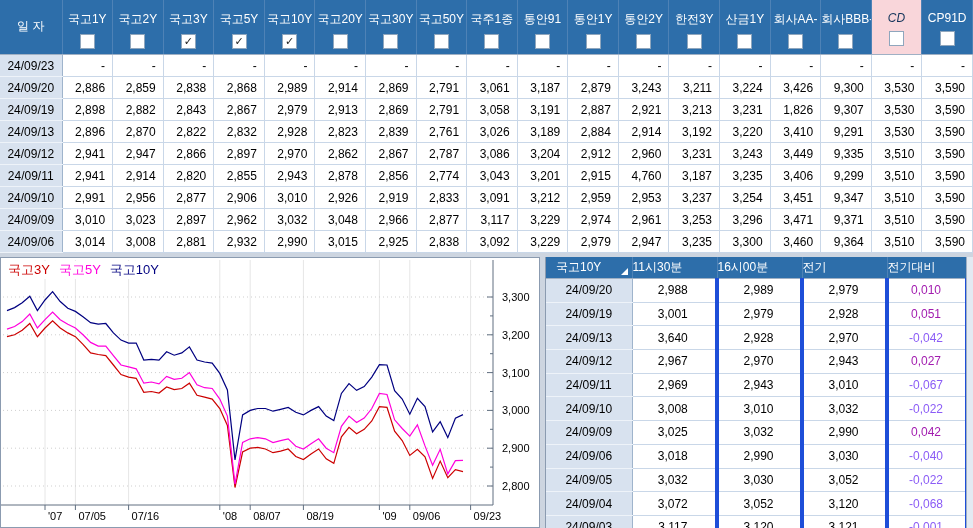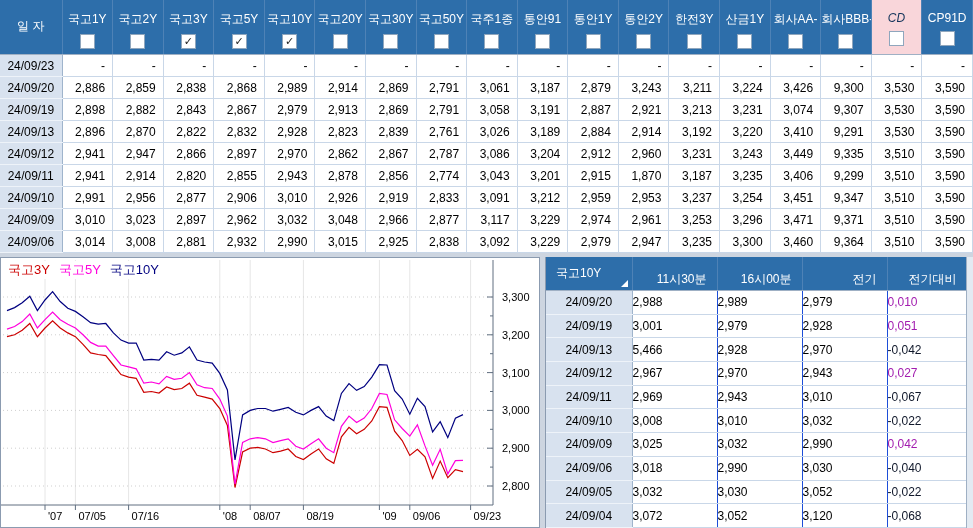--- a/index.html
+++ b/index.html
@@ -25,31 +25,31 @@
   
   #chart-panel{position:absolute;left:0;top:257px;width:540px;height:271px;background:#fff;
       border:1px solid #8b9bb0;box-sizing:border-box;}
   #chart-legend{position:absolute;left:7px;top:3px;display:flex;gap:9px;font-size:13px;z-index:2;background:#fff;}
   #chart-svg{position:absolute;left:0;top:0;}
 
   
   #detail-panel{position:absolute;left:545px;top:257px;width:428px;height:271px;background:#fff;
       border-left:1px solid #8b9bb0;box-sizing:border-box;}
   #detail-table{width:421px;}
-  #detail-table th{background:#2d6eaa;color:#fff;font-weight:normal;height:21px;padding:12px 10px 0 0;
-      text-align:right;border-right:1px solid #4e82b6;border-bottom:1px solid #9fb0c4;position:relative;}
+  #detail-table th{background:#2d6eaa;color:#fff;font-weight:normal;height:21px;padding:0 10px 0 0;
+      text-align:left;border-right:1px solid #4e82b6;border-bottom:1px solid #9fb0c4;position:relative;}
   #detail-table th.name-head{text-align:left;padding:0 0 0 10px;}
   .sort-tri{position:absolute;right:4px;bottom:3px;width:0;height:0;
       border-left:7px solid transparent;border-bottom:7px solid #fff;}
-  #detail-table td{height:22.7px;padding:0 10px 0 0;text-align:left;background:#fff;
-      border-right:1px solid #1d4ed8;border-bottom:1px solid #c9d7e8;white-space:nowrap;}
+  #detail-table td{height:22.7px;padding:0 10px 0 8px;text-align:center;background:#fff;
+      border-right:4px solid #1d4ed8;border-bottom:1px solid #c9d7e8;white-space:nowrap;}
   #detail-table td.date{background:#d8e2ef;text-align:center;padding:0;
       border-right:1px solid #9fb4cc;border-bottom:1px solid #eef3f9;}
   td.chg-up{color:#a21caf;}
-  td.chg-down{color:#0f172a;}
+  td.chg-down{color:#8b5cf6;}
   #detail-scrollbar{position:absolute;right:0;top:0;width:7px;height:271px;
       background:#e3eaf2;border-left:1px solid #9fb0c4;box-sizing:border-box;}
 </style>
 </head>
 <body>
 
 <div id="app">
 
   <div id="rates-panel">
     <table id="rates-table">
@@ -205,21 +205,21 @@
             <td>2,979</td>
             <td>2,913</td>
             <td>2,869</td>
             <td>2,791</td>
             <td>3,058</td>
             <td>3,191</td>
             <td>2,887</td>
             <td>2,921</td>
             <td>3,213</td>
             <td>3,231</td>
-            <td>3,074</td>
+            <td>1,826</td>
             <td>9,307</td>
             <td>3,530</td>
             <td>3,590</td>
           </tr>
           <tr>
             <td class="date">24/09/13</td>
             <td>2,896</td>
             <td>2,870</td>
             <td>2,822</td>
             <td>2,832</td>
@@ -265,21 +265,21 @@
             <td>2,914</td>
             <td>2,820</td>
             <td>2,855</td>
             <td>2,943</td>
             <td>2,878</td>
             <td>2,856</td>
             <td>2,774</td>
             <td>3,043</td>
             <td>3,201</td>
             <td>2,915</td>
-            <td>1,870</td>
+            <td>4,760</td>
             <td>3,187</td>
             <td>3,235</td>
             <td>3,406</td>
             <td>9,299</td>
             <td>3,510</td>
             <td>3,590</td>
           </tr>
           <tr>
             <td class="date">24/09/10</td>
             <td>2,991</td>
@@ -443,21 +443,21 @@
           </tr>
           <tr>
             <td class="date">24/09/19</td>
             <td>3,001</td>
             <td>2,979</td>
             <td>2,928</td>
             <td class="chg-up">0,051</td>
           </tr>
           <tr>
             <td class="date">24/09/13</td>
-            <td>5,466</td>
+            <td>3,640</td>
             <td>2,928</td>
             <td>2,970</td>
             <td class="chg-down">-0,042</td>
           </tr>
           <tr>
             <td class="date">24/09/12</td>
             <td>2,967</td>
             <td>2,970</td>
             <td>2,943</td>
             <td class="chg-up">0,027</td>

